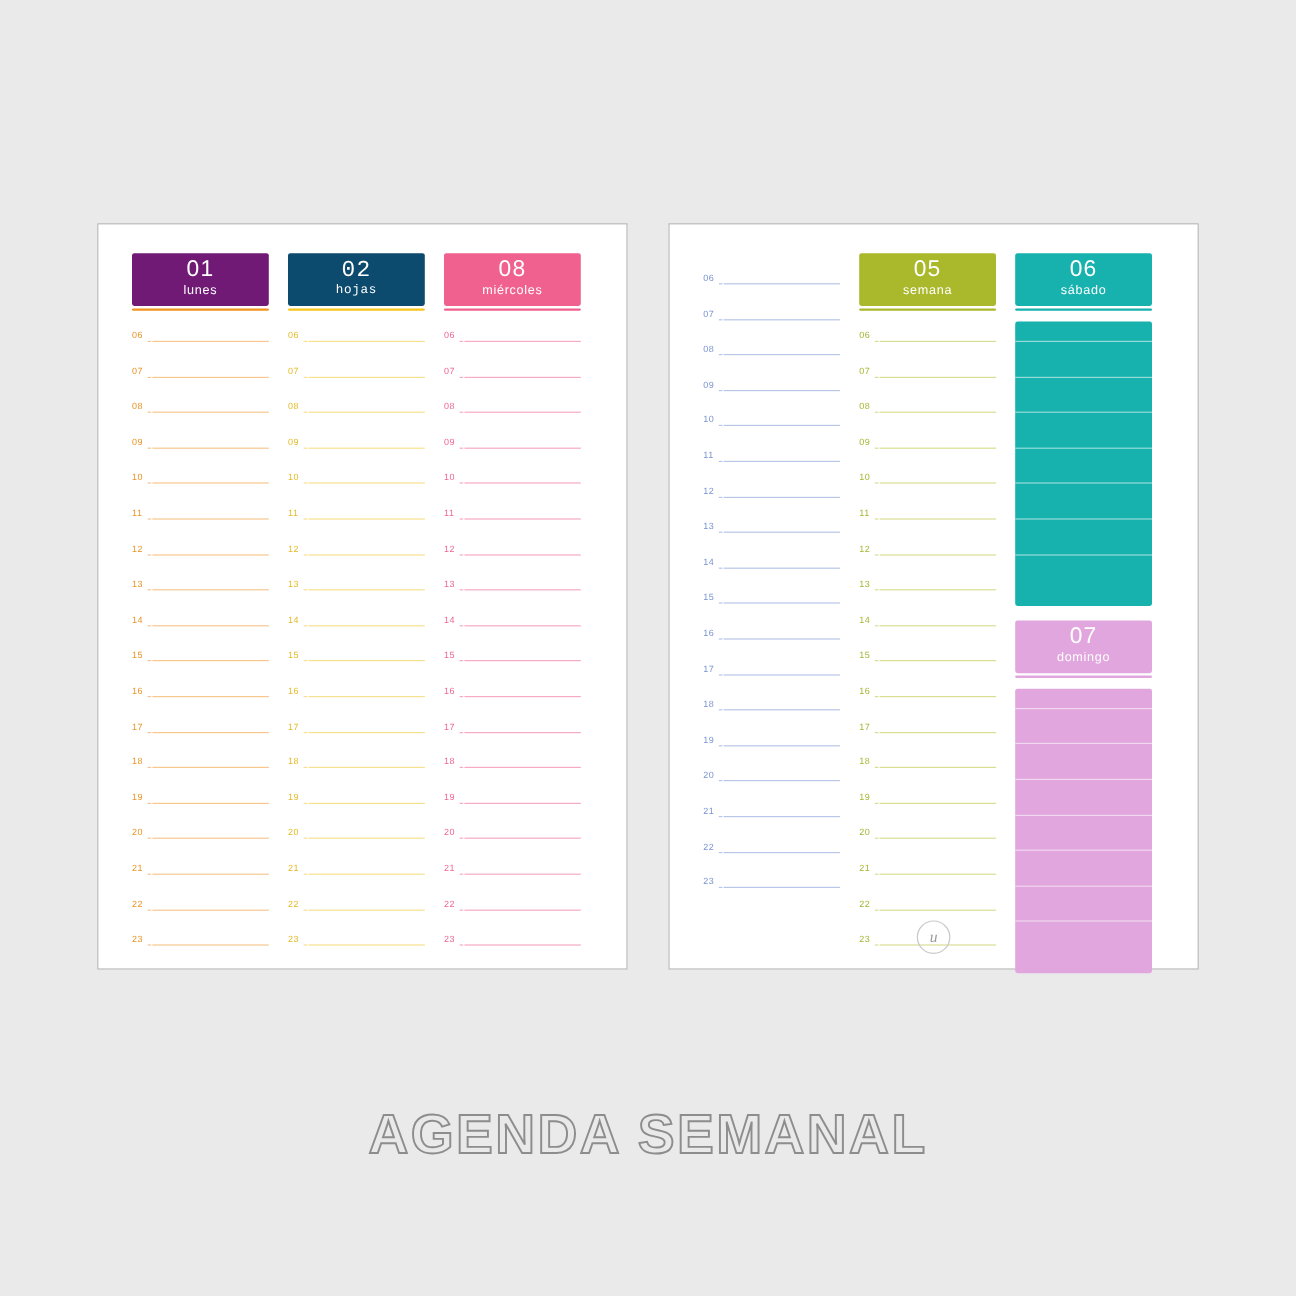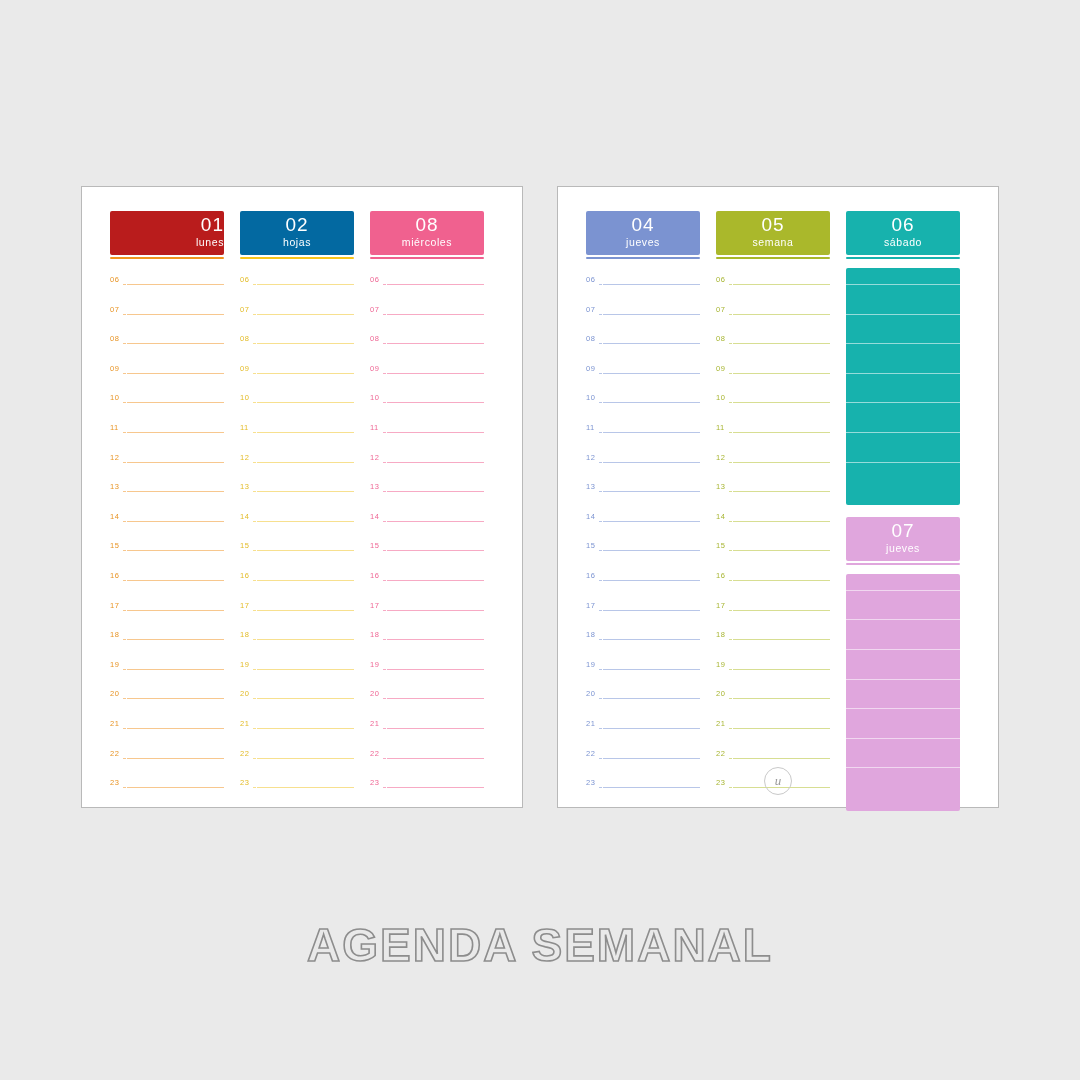--- a/index.html
+++ b/index.html
@@ -184,21 +184,21 @@
 </head>
 <body>
 
 <div class="canvas">
 
   <div class="sheet sheet-left">
     <div class="sheet-inner">
       <div class="cols" id="left-cols">
           <div class="col">
             <div>
-              <div class="day-head" style="background: #b91c1c; text-align: right;">
+              <div class="day-head" style="background: #701a75;">
                 <div class="day-num">01</div>
                 <div class="day-name">lunes</div>
               </div>
               <div class="head-underline" style="background: rgb(240, 148, 31);"></div>
             </div>
             <div class="hours">
               <div class="hour-row">
                 <div class="hour-label" style="color: rgb(232, 148, 37);">06</div>
                 <div class="hour-tick" style="background: rgb(247, 199, 142);"></div>
                 <div class="hour-line" style="background: rgb(247, 199, 142);"></div>
@@ -285,21 +285,21 @@
               </div>
               <div class="hour-row">
                 <div class="hour-label" style="color: rgb(232, 148, 37);">23</div>
                 <div class="hour-tick" style="background: rgb(247, 199, 142);"></div>
                 <div class="hour-line" style="background: rgb(247, 199, 142);"></div>
               </div>
             </div>
           </div>
           <div class="col">
             <div>
-              <div class="day-head" style="background: #0369a1;">
+              <div class="day-head" style="background: #0c4a6e; font-family: Liberation Mono, monospace;">
                 <div class="day-num">02</div>
                 <div class="day-name">hojas</div>
               </div>
               <div class="head-underline" style="background: rgb(248, 197, 28);"></div>
             </div>
             <div class="hours">
               <div class="hour-row">
                 <div class="hour-label" style="color: rgb(227, 187, 38);">06</div>
                 <div class="hour-tick" style="background: rgb(247, 224, 143);"></div>
                 <div class="hour-line" style="background: rgb(247, 224, 143);"></div>
@@ -493,27 +493,20 @@
             </div>
           </div>
         </div>
     </div>
   </div>
 
   <div class="sheet sheet-right">
     <div class="sheet-inner">
       <div class="cols" id="right-cols">
           <div class="col">
-            <div>
-              <div class="day-head" style="background: rgb(123, 147, 209);">
-                <div class="day-num">04</div>
-                <div class="day-name">jueves</div>
-              </div>
-              <div class="head-underline" style="background: rgb(123, 147, 209);"></div>
-            </div>
             <div class="hours">
               <div class="hour-row">
                 <div class="hour-label" style="color: rgb(123, 147, 209);">06</div>
                 <div class="hour-tick" style="background: rgb(184, 198, 232);"></div>
                 <div class="hour-line" style="background: rgb(184, 198, 232);"></div>
               </div>
               <div class="hour-row">
                 <div class="hour-label" style="color: rgb(123, 147, 209);">07</div>
                 <div class="hour-tick" style="background: rgb(184, 198, 232);"></div>
                 <div class="hour-line" style="background: rgb(184, 198, 232);"></div>
@@ -730,21 +723,21 @@
               </div>
               <div class="block-stripe-row">
                 <div class="sep"></div>
               </div>
               <div class="block-stripe-row"></div>
             </div>
             <div class="sunday-head-wrap">
               <div>
                 <div class="day-head" style="background: rgb(224, 166, 221);">
                   <div class="day-num">07</div>
-                  <div class="day-name">jueves</div>
+                  <div class="day-name">domingo</div>
                 </div>
                 <div class="head-underline" style="background: rgb(224, 166, 221);"></div>
               </div>
             </div>
             <div class="block-panel" style="background: rgb(224, 166, 221);">
               <div class="block-stripe-row">
                 <div class="sep"></div>
               </div>
               <div class="block-stripe-row">
                 <div class="sep"></div>

